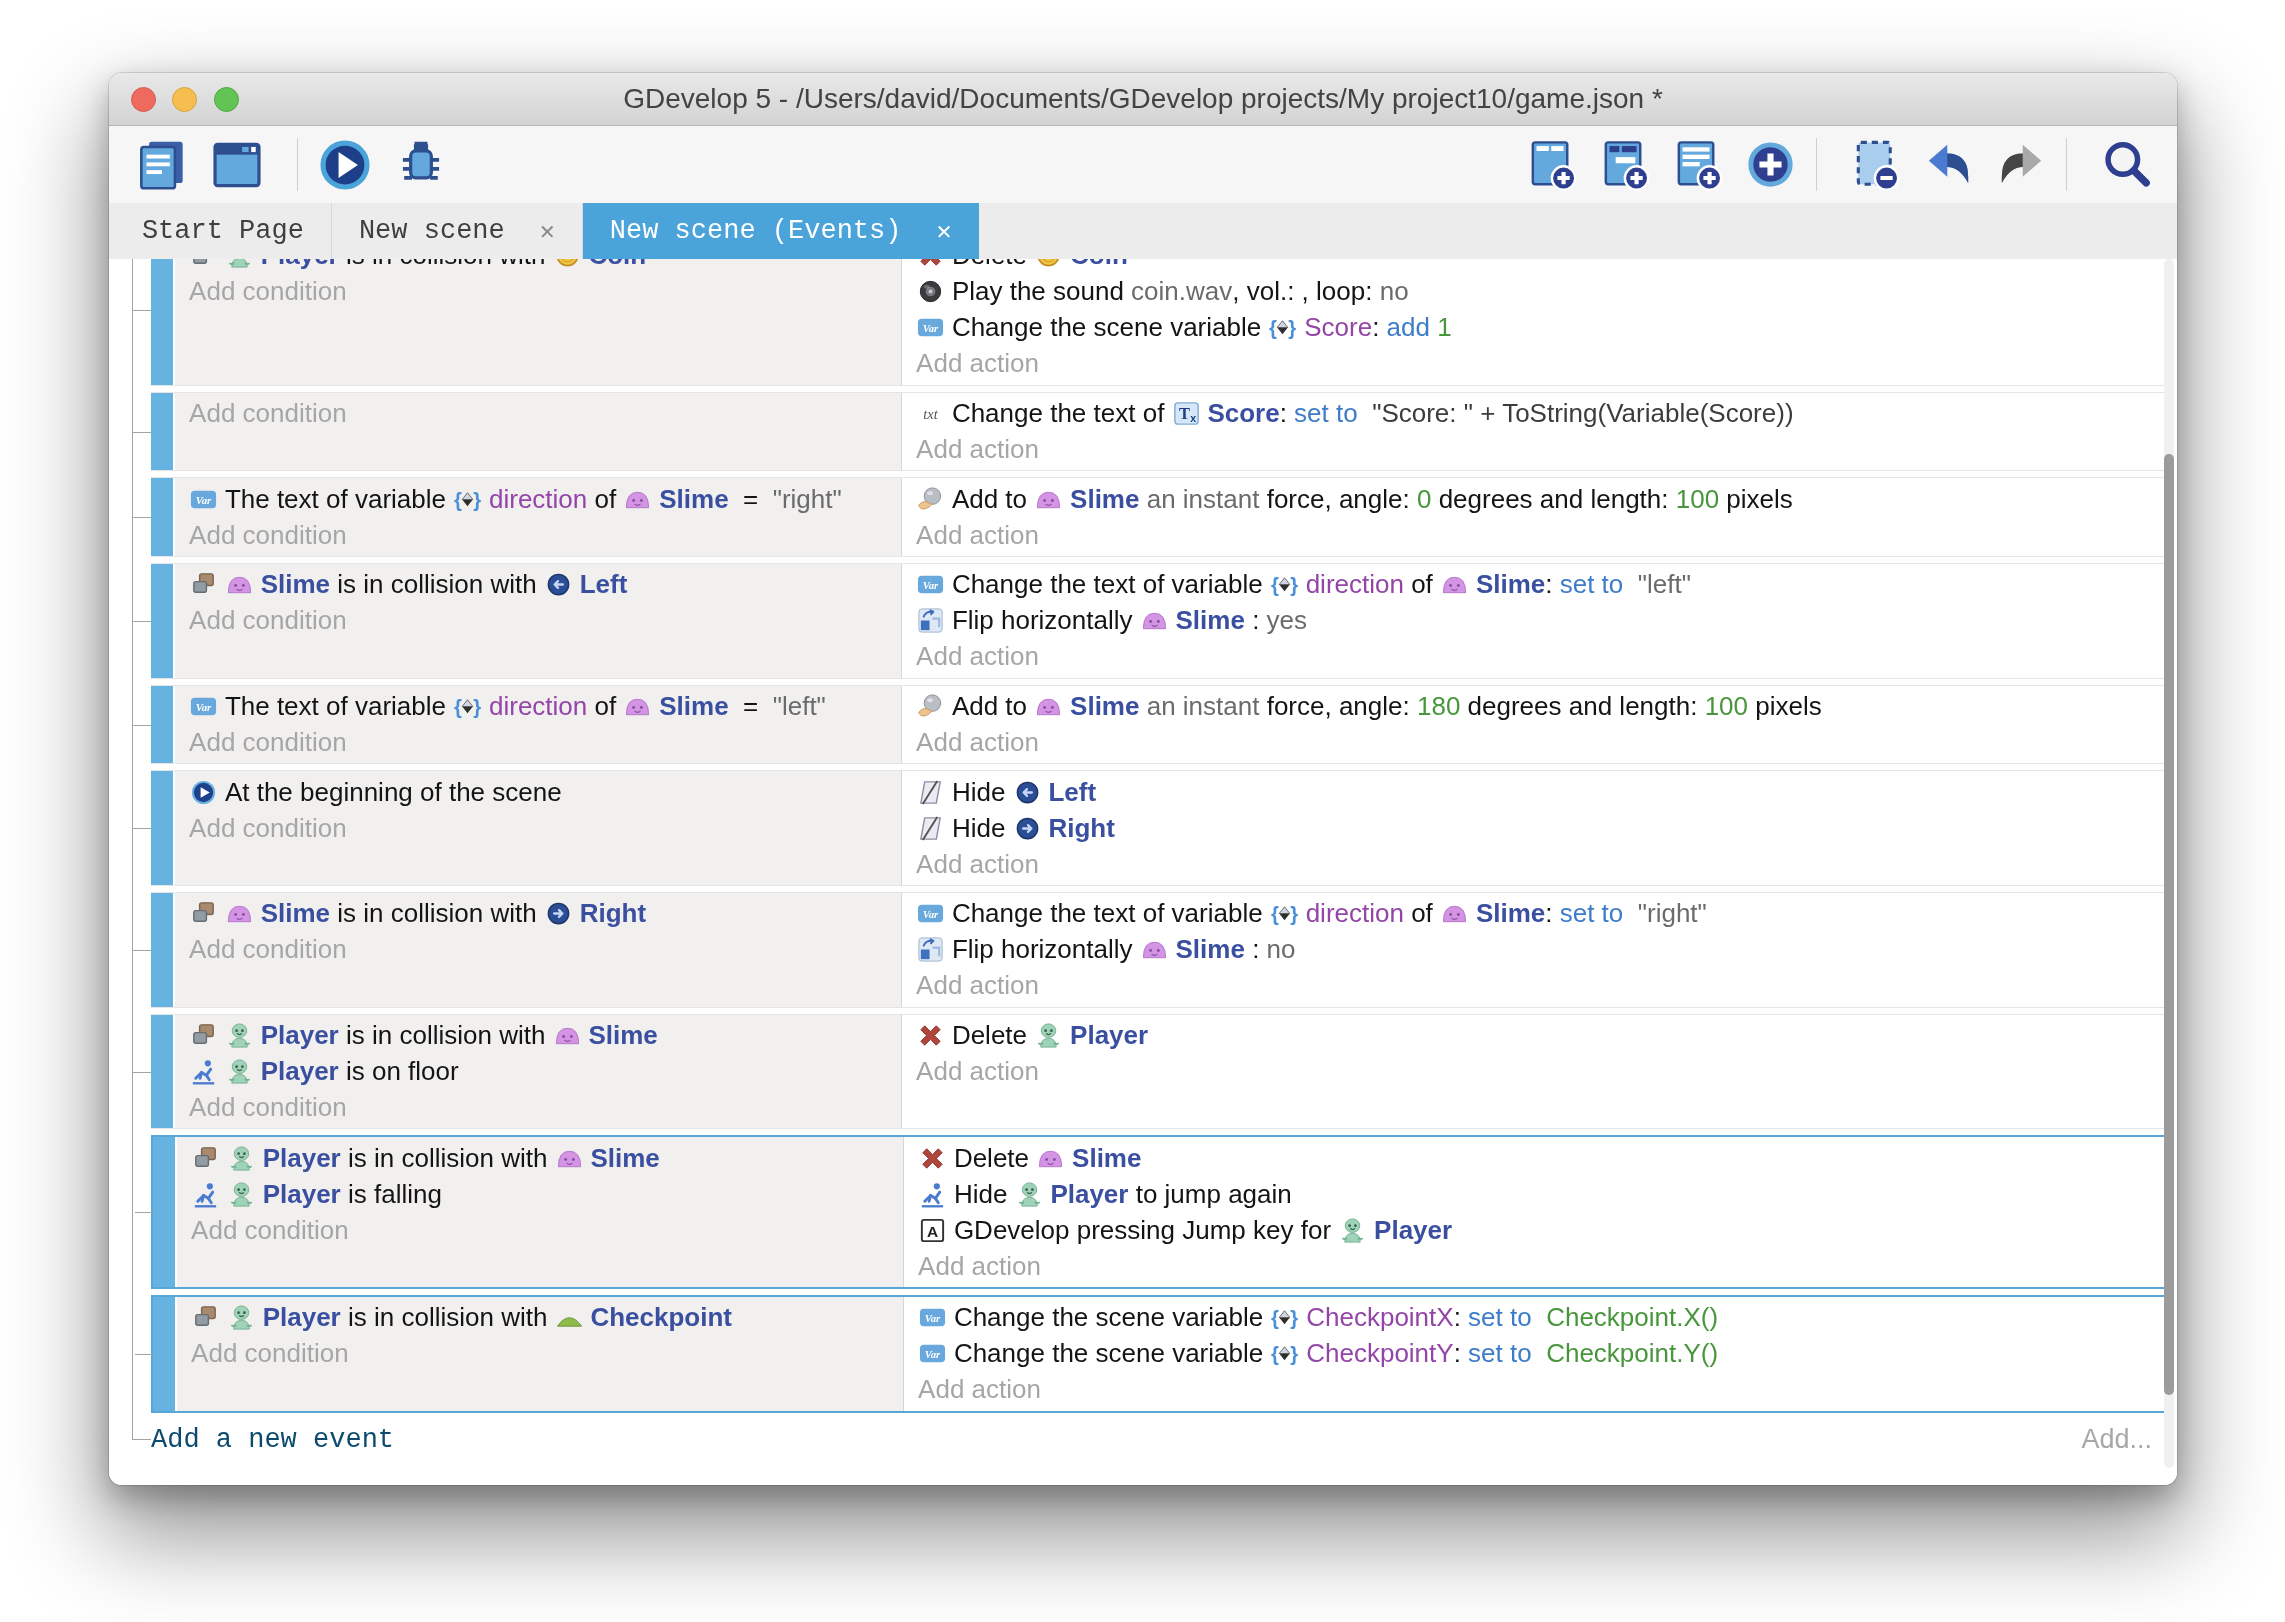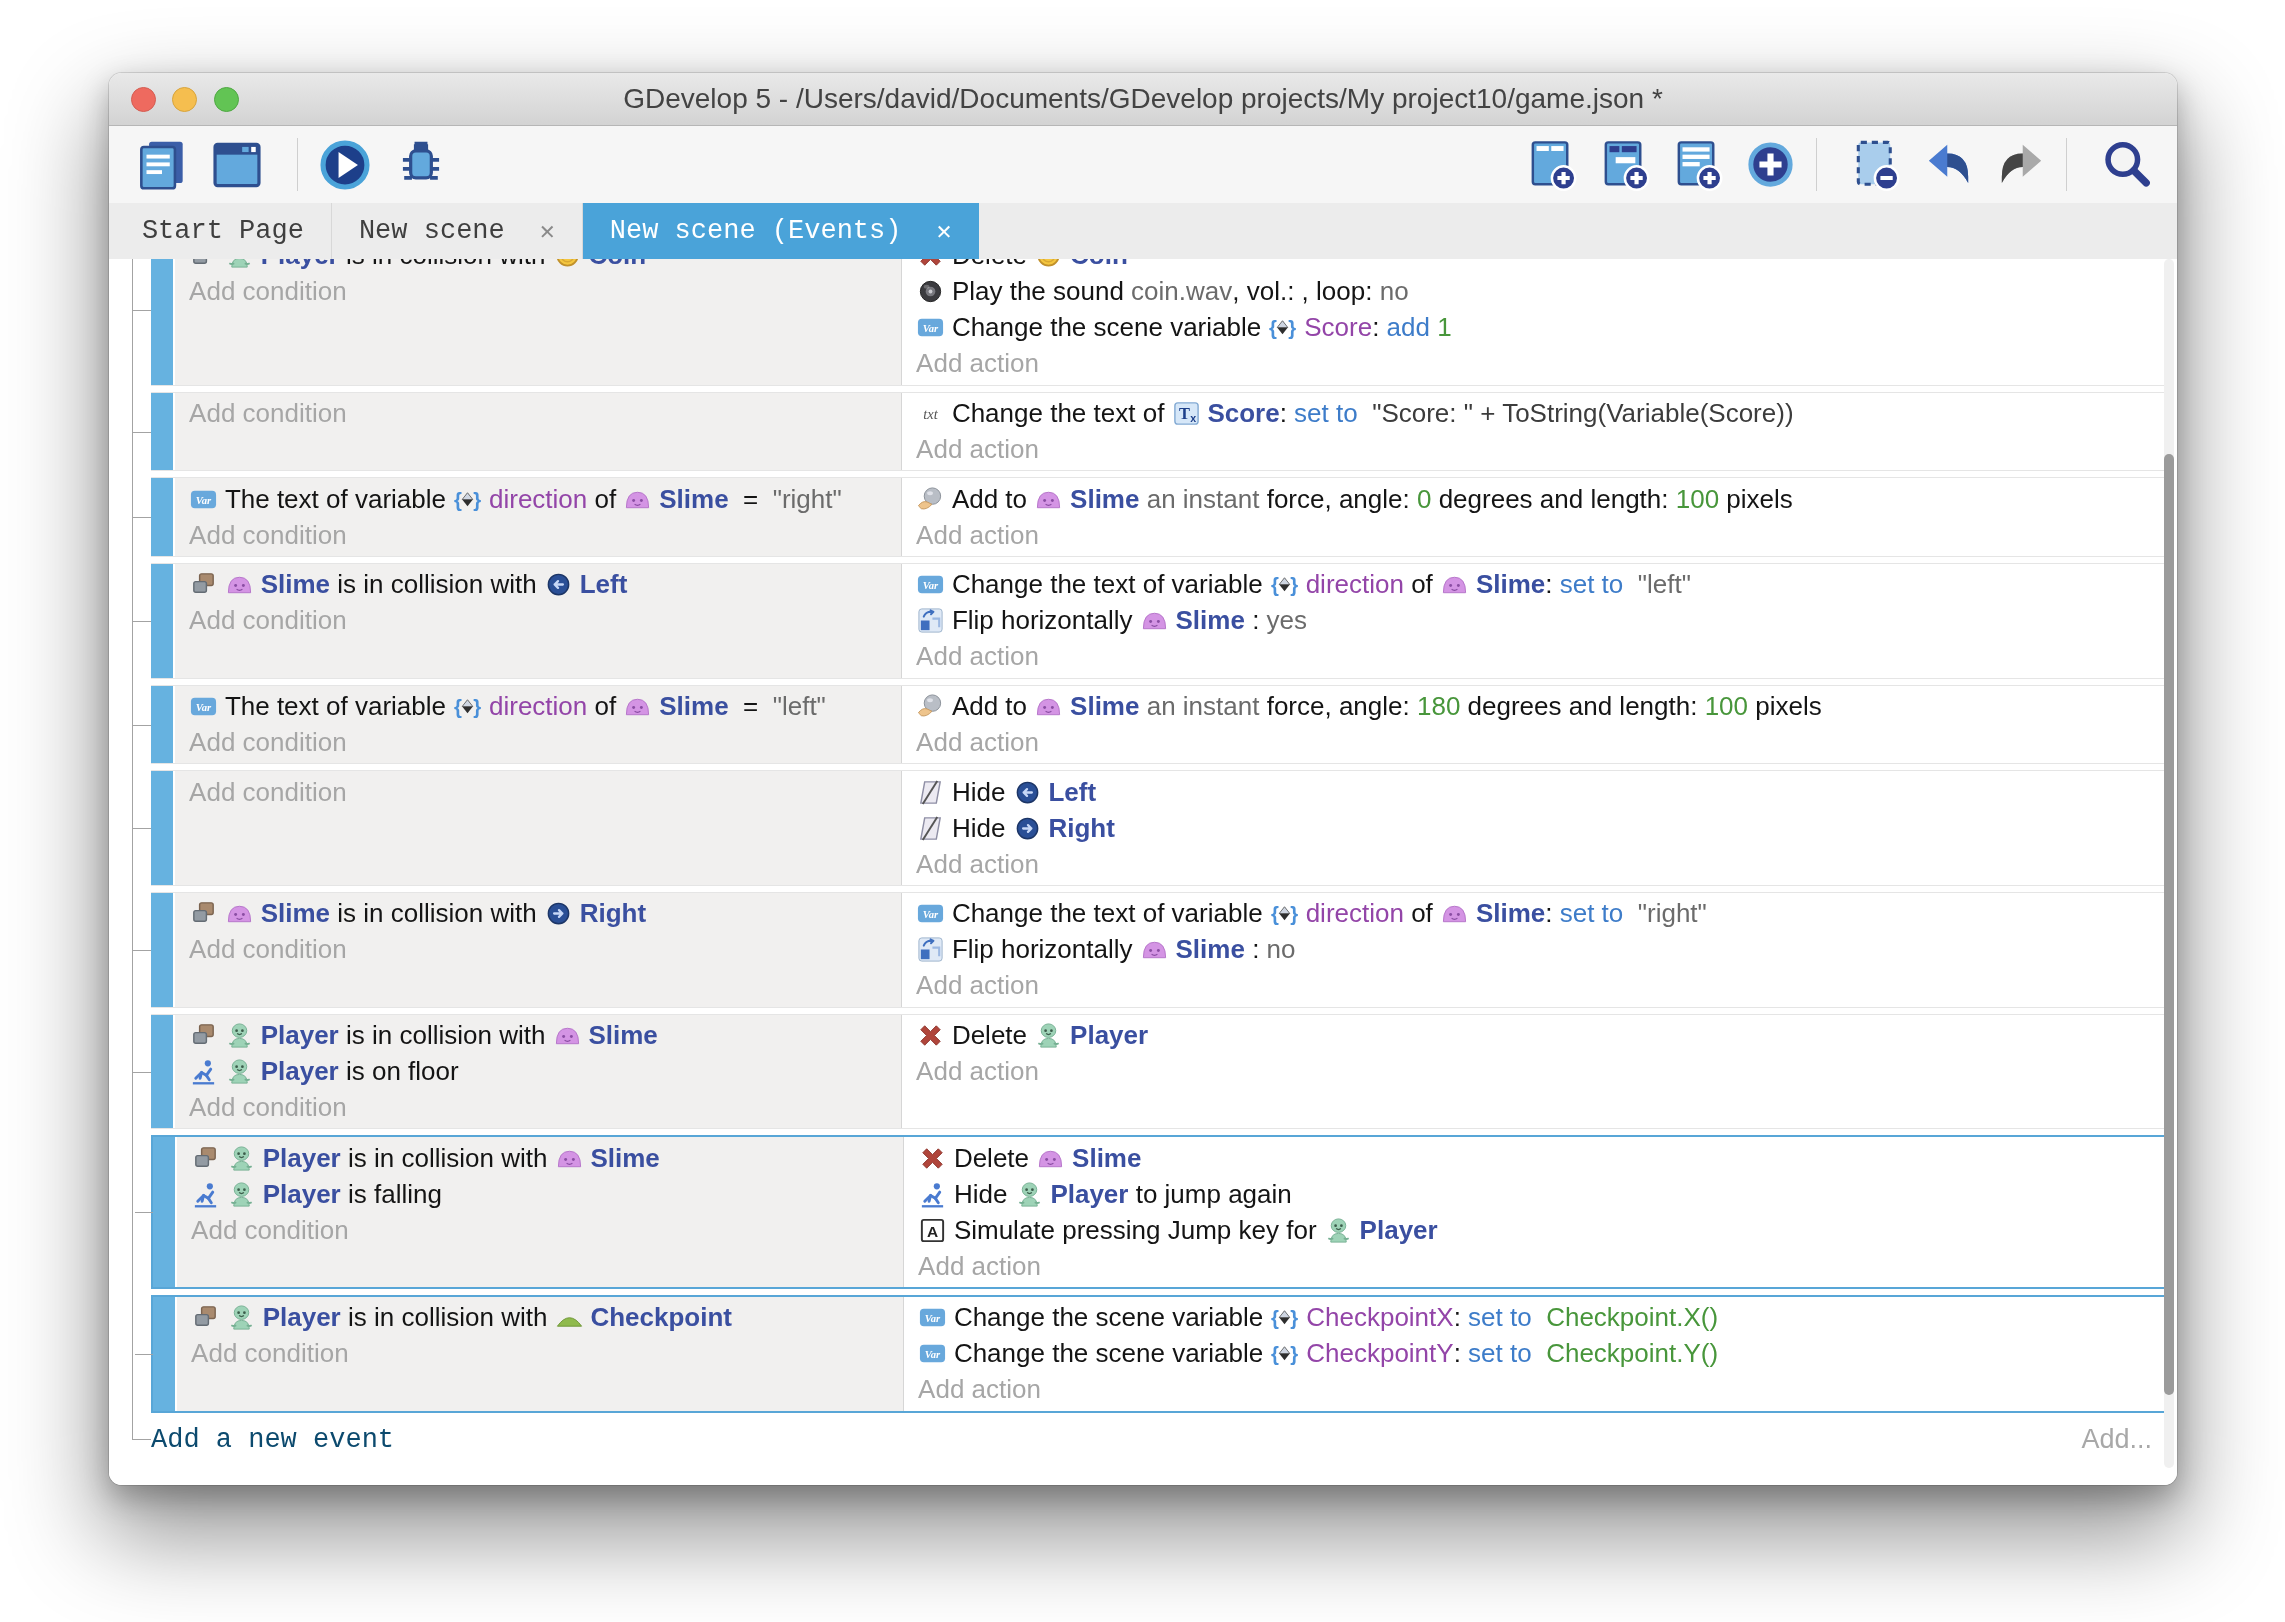--- a/index.html
+++ b/index.html
@@ -382,20 +382,24 @@
                   <circle cx="11" cy="16" r="1.5" fill="#8a4da3"></circle>
                   <circle cx="19" cy="16" r="1.5" fill="#8a4da3"></circle>
                   <path d="M12,20 q3,2 6,0" stroke="#8a4da3" stroke-width="1.3" fill="none"></path>
                 </svg></span><span class="s-object">Slime</span><span class="s-param"> an instant </span><span class="s-plain">force, angle: </span><span class="s-value">180</span><span class="s-plain"> degrees and length: </span><span class="s-value">100</span><span class="s-plain"> pixels</span></div>
             <div class="line"><span class="s-ghost">Add action</span></div>
           </div>
         </div>
         <div class="event">
           <div class="evbar"></div>
           <div class="evcond">
+            <div class="line"><span class="icn"><svg viewBox="0 0 30 30">
+                  <circle cx="15" cy="15" r="11" fill="#1e418c" stroke="#6db1e0" stroke-width="2"></circle>
+                  <polygon points="12,9.5 21.5,15 12,20.5" fill="#fff"></polygon>
+                </svg></span><span class="s-plain">At the beginning of the scene</span></div>
             <div class="line"><span class="s-ghost">Add condition</span></div>
           </div>
           <div class="evacts">
             <div class="line"><span class="icn"><svg viewBox="0 0 30 30">
                   <path d="M9,4 L25,4 L21,26 L5,26 Z" fill="#eceaf2" stroke="#8f8fa5" stroke-width="1.5"></path>
                   <line x1="22" y1="3" x2="7" y2="27" stroke="#555" stroke-width="2"></line>
                 </svg></span><span class="s-plain">Hide </span><span class="icn"><svg viewBox="0 0 30 30">
                   <circle cx="15" cy="15" r="10.5" fill="#2a4f96" stroke="#1c3566" stroke-width="1.5"></circle>
                   <path d="M19.5,15 h-8.5 M11,15 l3.5,-3.5 M11,15 l3.5,3.5" stroke="#c7d8f7" stroke-width="2.4" fill="none" stroke-linecap="round"></path>
                 </svg></span><span class="s-object">Left</span></div>
@@ -555,21 +559,21 @@
                   <ellipse cx="15" cy="10" rx="7.5" ry="7" fill="#9ed3b7" stroke="#76b093"></ellipse>
                   <path d="M7,27 q0,-9 8,-9 q8,0 8,9 z" fill="#9ed3b7" stroke="#76b093"></path>
                   <path d="M4.5,23 q2.5,1.5 5,0 M20.5,23 q2.5,1.5 5,0" stroke="#76b093" stroke-width="2" fill="none"></path>
                   <circle cx="12" cy="10" r="1.4" fill="#3c5d4b"></circle>
                   <circle cx="18" cy="10" r="1.4" fill="#3c5d4b"></circle>
                   <path d="M12.5,13 q2.5,2 5,0" stroke="#3c5d4b" stroke-width="1.2" fill="none"></path>
                 </svg></span><span class="s-object">Player</span><span class="s-plain"> to jump again</span></div>
             <div class="line"><span class="icn"><svg viewBox="0 0 30 30" style="font-size:27px">
                   <rect x="4" y="4" width="22" height="22" rx="2" fill="#fff" stroke="#333" stroke-width="2"></rect>
                   <text x="15" y="21.5" font-size="16" fill="#222" text-anchor="middle" font-weight="bold">A</text>
-                </svg></span><span class="s-plain">Simulate pressing Jump key for </span><span class="icn"><svg viewBox="0 0 30 30">
+                </svg></span><span class="s-plain">GDevelop pressing Jump key for </span><span class="icn"><svg viewBox="0 0 30 30">
                   <ellipse cx="15" cy="10" rx="7.5" ry="7" fill="#9ed3b7" stroke="#76b093"></ellipse>
                   <path d="M7,27 q0,-9 8,-9 q8,0 8,9 z" fill="#9ed3b7" stroke="#76b093"></path>
                   <path d="M4.5,23 q2.5,1.5 5,0 M20.5,23 q2.5,1.5 5,0" stroke="#76b093" stroke-width="2" fill="none"></path>
                   <circle cx="12" cy="10" r="1.4" fill="#3c5d4b"></circle>
                   <circle cx="18" cy="10" r="1.4" fill="#3c5d4b"></circle>
                   <path d="M12.5,13 q2.5,2 5,0" stroke="#3c5d4b" stroke-width="1.2" fill="none"></path>
                 </svg></span><span class="s-object">Player</span></div>
             <div class="line"><span class="s-ghost">Add action</span></div>
           </div>
         </div>

